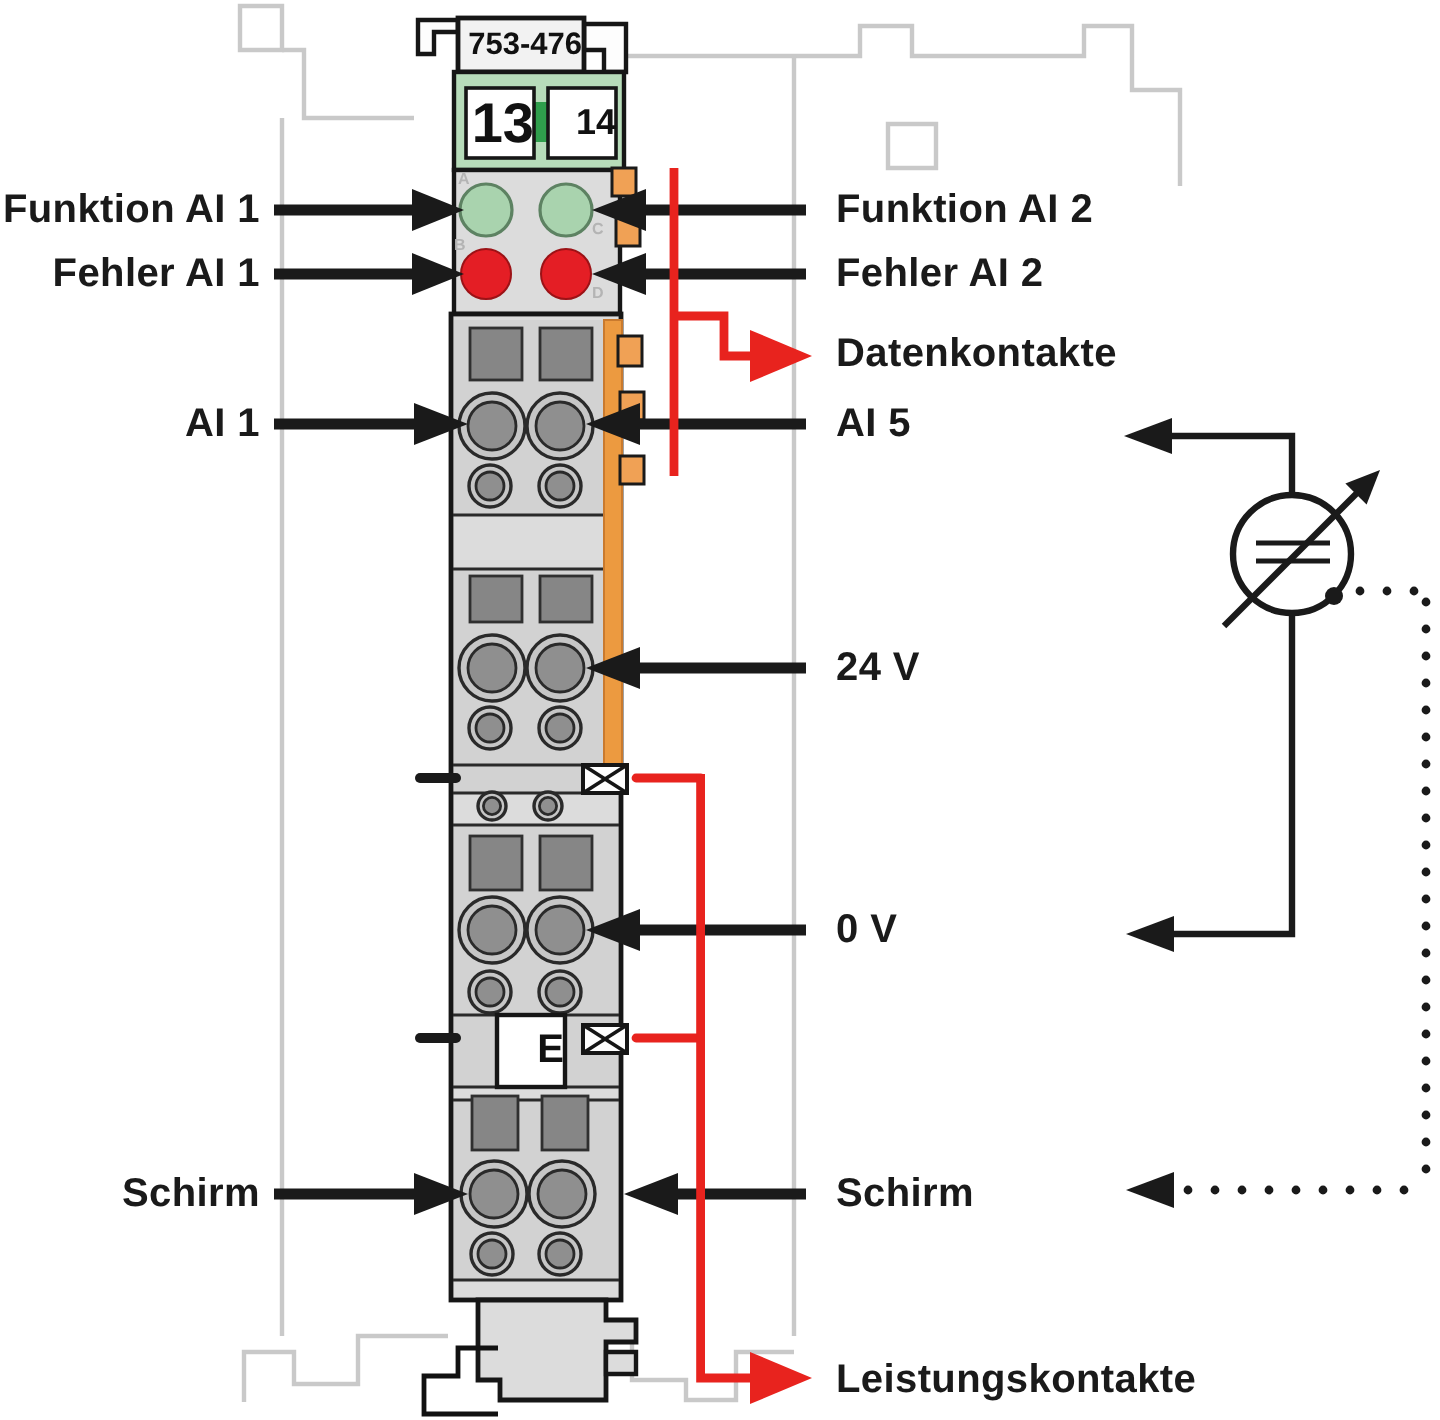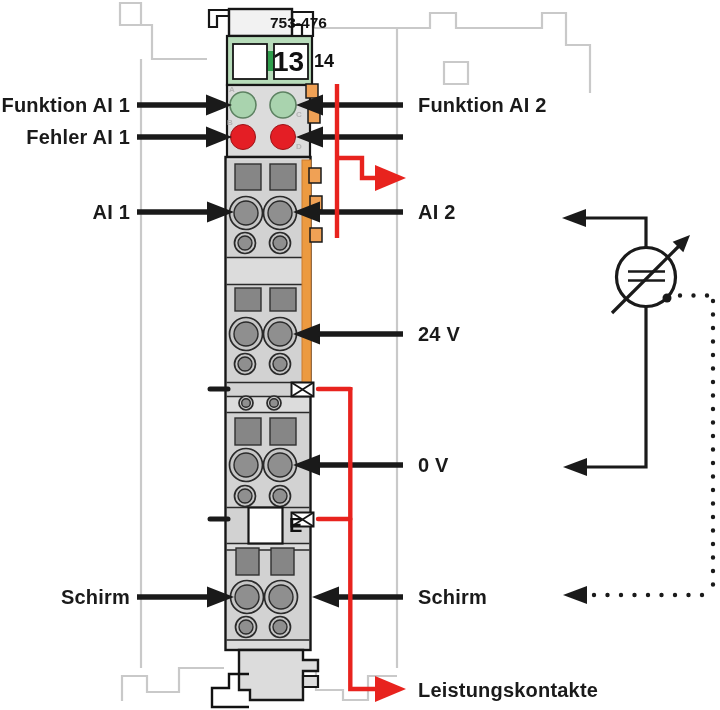--- a/index.html
+++ b/index.html
@@ -3,21 +3,21 @@
 <meta charset="utf-8">
 <style>
   html,body{margin:0;padding:0;background:#ffffff;}
   #stage{position:relative;width:720px;height:710px;background:#fff;overflow:hidden;
          font-family:"Liberation Sans",sans-serif;}
   #gfx{position:absolute;left:0;top:0;}
   .lbl{position:absolute;font-weight:bold;font-size:20px;line-height:22px;
        color:var(--text,#1a1a1a);white-space:nowrap;letter-spacing:.2px;}
   .lbl-l{right:590px;}
   .lbl-r{left:418px;text-align:center;}
-  .modtxt{position:absolute;font-weight:bold;color:#111;text-align:left;white-space:nowrap;padding-left:40px;}
+  .modtxt{position:absolute;font-weight:bold;color:#111;text-align:right;white-space:nowrap;}
   .ledmark{position:absolute;font-size:8px;font-weight:bold;color:#b4b4b4;line-height:8px;}
   
   .s-blk{stroke:var(--arrow_black,#1a1a1a);}
   .f-blk{fill:var(--arrow_black,#1a1a1a);}
   .s-red{stroke:var(--signal_red,#e8231e);}
   .f-red{fill:var(--signal_red,#e8231e);}
   .rail{stroke:var(--rail_outline,#c9c9c9);stroke-width:2.2;fill:none;}
   .mod{fill:var(--module_body,#dcdcdc);stroke:var(--outline_black,#161616);}
   .sect{fill:var(--module_section,#d2d2d2);}
   .sq{fill:var(--square_dark,#868686);stroke:#2f2f2f;stroke-width:1.4;}
@@ -248,21 +248,23 @@
     </g>
   </g>
 </svg>
 
   <div class="lbl lbl-l" style="top:94px">Funktion AI 1</div>
   <div class="lbl lbl-l" style="top:126px">Fehler AI 1</div>
   <div class="lbl lbl-l" style="top:201px">AI 1</div>
   <div class="lbl lbl-l" style="top:586px">Schirm</div>
 
   <div class="lbl lbl-r" style="top:94px">Funktion AI 2</div>
-  <div class="lbl lbl-r" style="top:201px">AI 2</div>
+  <div class="lbl lbl-r" style="top:126px">Fehler AI 2</div>
+  <div class="lbl lbl-r" style="top:166px">Datenkontakte</div>
+  <div class="lbl lbl-r" style="top:201px">AI 5</div>
   <div class="lbl lbl-r" style="top:323px">24 V</div>
   <div class="lbl lbl-r" style="top:454px">0 V</div>
   <div class="lbl lbl-r" style="top:586px">Schirm</div>
   <div class="lbl lbl-r" style="top:679px">Leistungskontakte</div>
 
   <div class="modtxt" style="left:230px;top:12px;width:61px;font-size:15.5px;line-height:22px">753-476</div>
   <div class="modtxt" style="left:233px;top:45px;width:34px;font-size:28px;line-height:33px">13</div>
   <div class="modtxt" style="left:274px;top:45px;width:34px;font-size:18px;line-height:33px">14</div>
   <div class="modtxt" style="left:249px;top:509px;width:33px;font-size:20px;line-height:33px">E</div>
 

